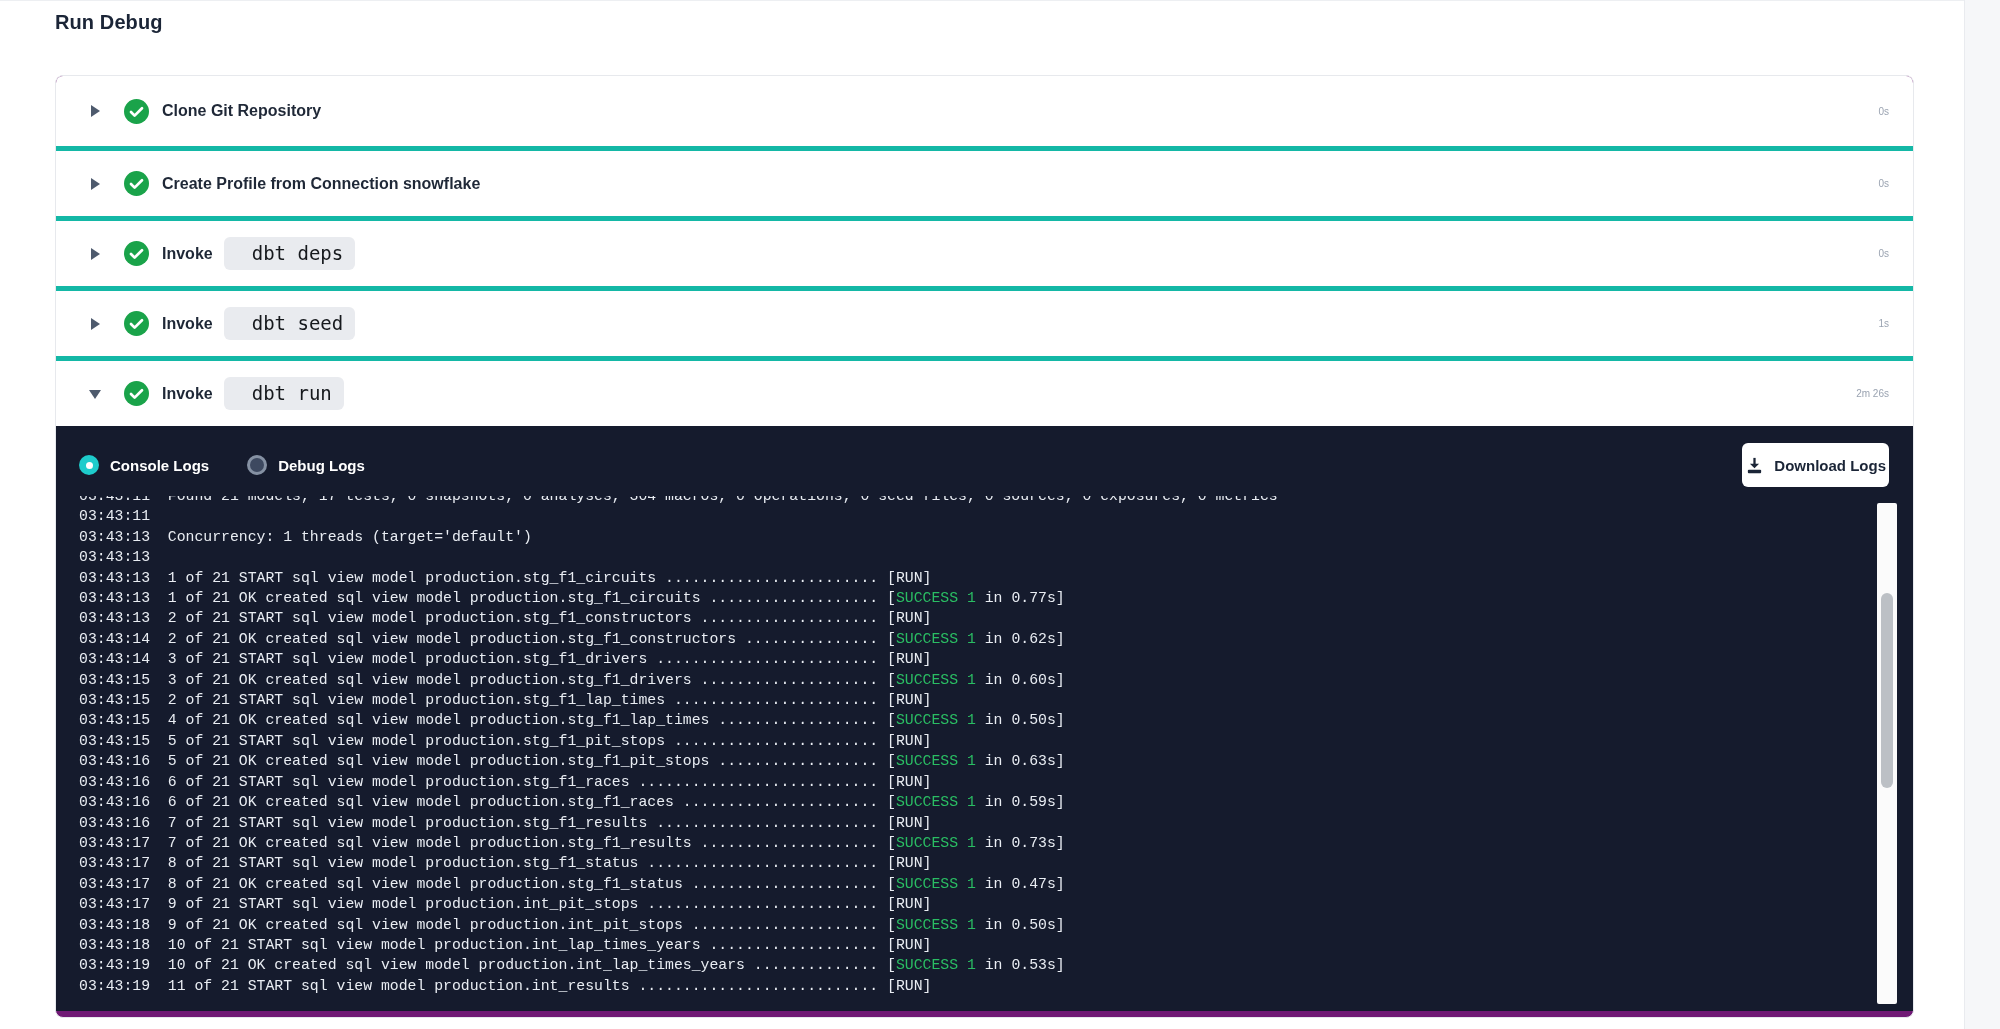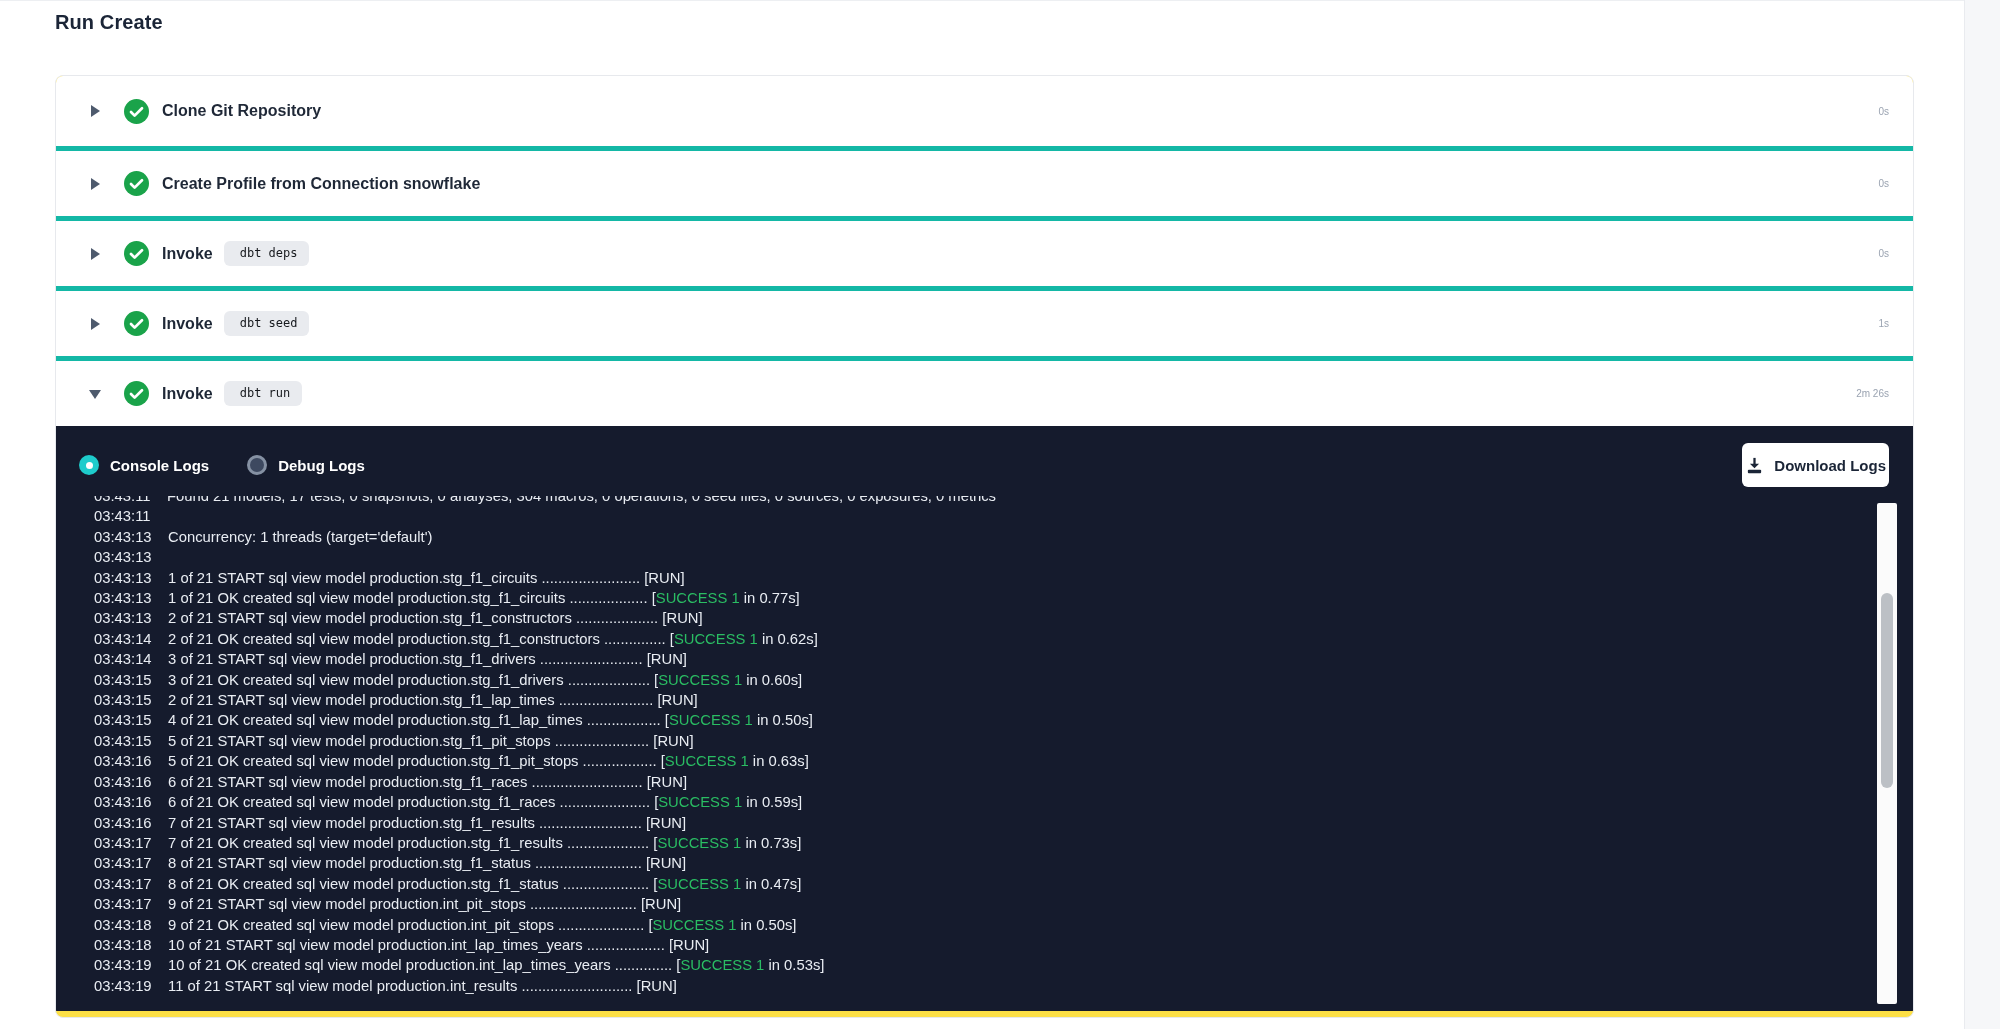--- a/index.html
+++ b/index.html
@@ -14,35 +14,35 @@
   .right-gutter {
     position:absolute; top:0; right:0; width:36px; height:1029px;
     background:#f6f7f9; border-left:1px solid #e9ebef;
   }
   .page-title {
     position:absolute; left:55px; top:11px;
     font-size:20px; font-weight:700; color:#1b2537; letter-spacing:.1px;
   }
   .steps-card {
     position:absolute; left:55px; top:75px; width:1859px;
-    background:#fde047; border:1px solid #e7e9ed; border-radius:8px;
+    background:#701a75; border:1px solid #e7e9ed; border-radius:8px;
     overflow:hidden; padding-bottom:6px;
   }
   .step-row {
     height:70px; display:flex; align-items:center;
     padding:0 24px 0 32px; background:#fff; cursor:pointer;
   }
   .step-row + .step-row { border-top:5px solid #14b8a6; }
   .chevron { width:14px; display:flex; justify-content:center; margin-right:22px; flex:0 0 14px; }
   .check-wrap { margin-right:13px; display:flex; }
   .step-label { font-size:16px; font-weight:700; color:#1f2837; }
   .code-badge {
     margin-left:11px; background:#e9ebef; border-radius:6px;
-    padding:5px 12px 6px 16px;
-    font-family:"DejaVu Sans Mono", monospace; font-size:12px; color:#16191d;
+    padding:5px 12px 6px 28px;
+    font-family:"DejaVu Sans Mono", monospace; font-size:19px; color:#16191d;
   }
   .duration { margin-left:auto; color:#9aa3b1; font-size:10px; }
 
   .console-panel {
     position:relative; height:585px; background:#151b2d; overflow:hidden;
   }
   .console-header {
     height:70px; display:flex; align-items:center;
     padding:8px 24px 0 23px;
   }
@@ -59,22 +59,22 @@
 
   .download-btn {
     margin-left:auto; display:flex; align-items:center; gap:10px;
     background:#ffffff; border:none; border-radius:6px;
     height:44px; padding:0 3px; cursor:pointer;
     font-family:"Liberation Sans", sans-serif;
     font-size:15px; font-weight:700; color:#1b2537;
   }
 
   .log-view {
-    margin-left:38px; margin-right:60px; height:509px; overflow:hidden;
-    font-family:Liberation Sans, sans-serif;
+    margin-left:23px; margin-right:60px; height:509px; overflow:hidden;
+    font-family:Liberation Mono, monospace;
     font-size:14.8px; line-height:20.4px; color:#e9edf3;
   }
   .log-line { white-space:pre; }
   .log-line:first-child { margin-top:-10px; }
   .log-time { margin-right:2ch; }
   .log-green { color:#2abd63; }
 
   .scroll-track {
     position:absolute; right:16px; top:77px; width:20px; height:501px;
     background:#fbfbfb; border-radius:2px;
@@ -83,21 +83,21 @@
     position:absolute; left:4px; width:12px; top:90px; height:195px;
     background:#bcc0c5; border-radius:7px;
   }
 </style>
 </head>
 <body>
 
 <div class="top-hairline"></div>
 <div class="right-gutter"></div>
 
-<div class="page-title">Run Create</div>
+<div class="page-title">Run Debug</div>
 
 <div class="steps-card">
   <div id="step-rows">
       <div class="step-row">
         <span class="chevron">
           <svg width="12" height="14" viewBox="0 0 12 14">
             <path d="M2 1 L11 7 L2 13 Z" fill="#4e5a6d"></path>
           </svg>
         </span>
         <span class="check-wrap">

